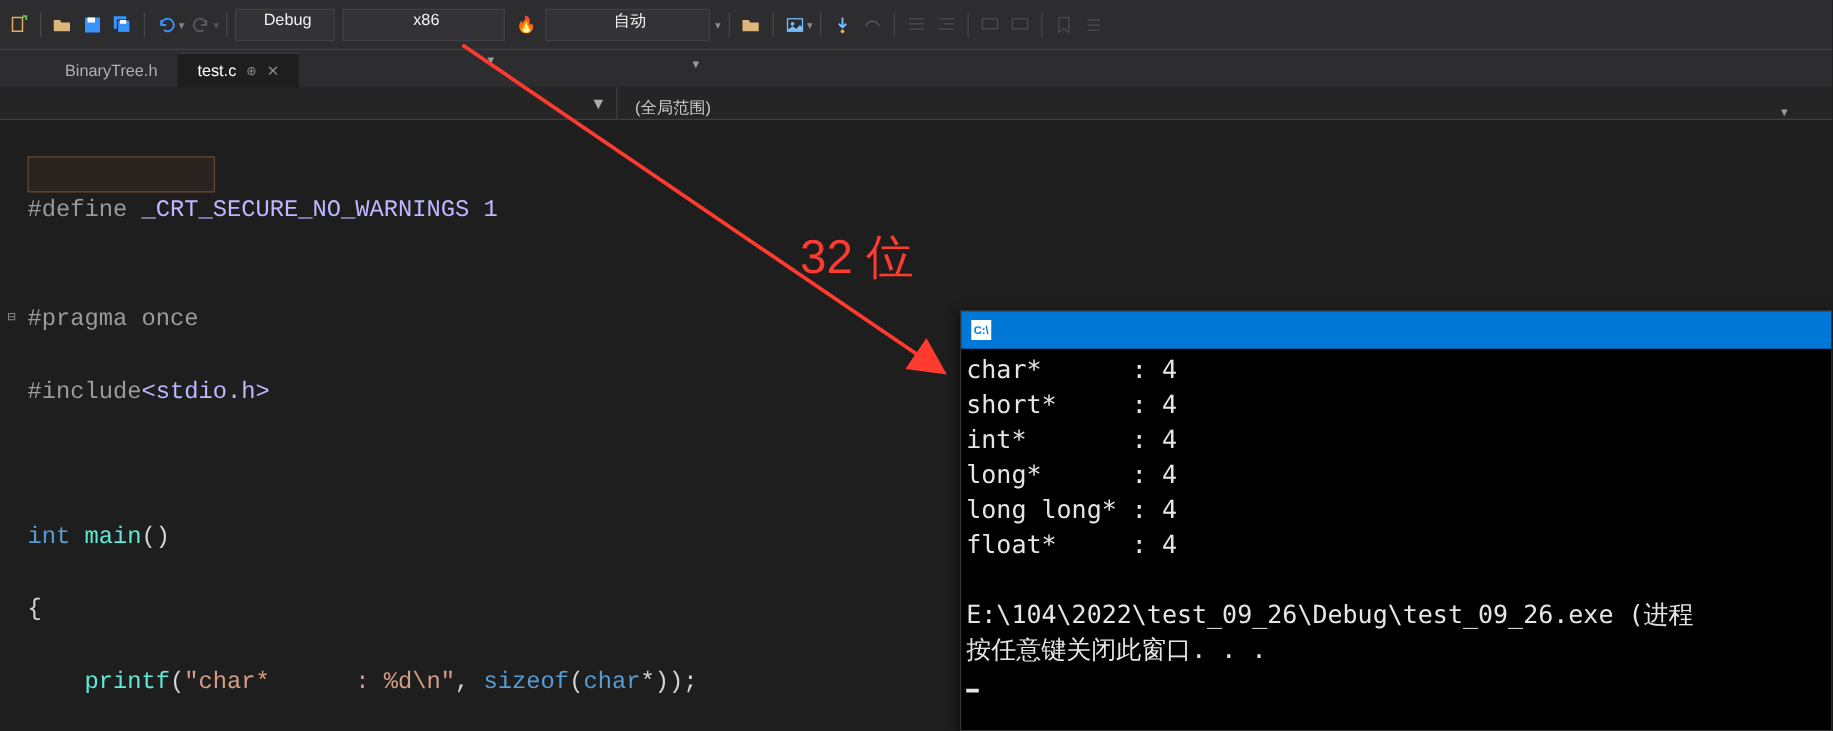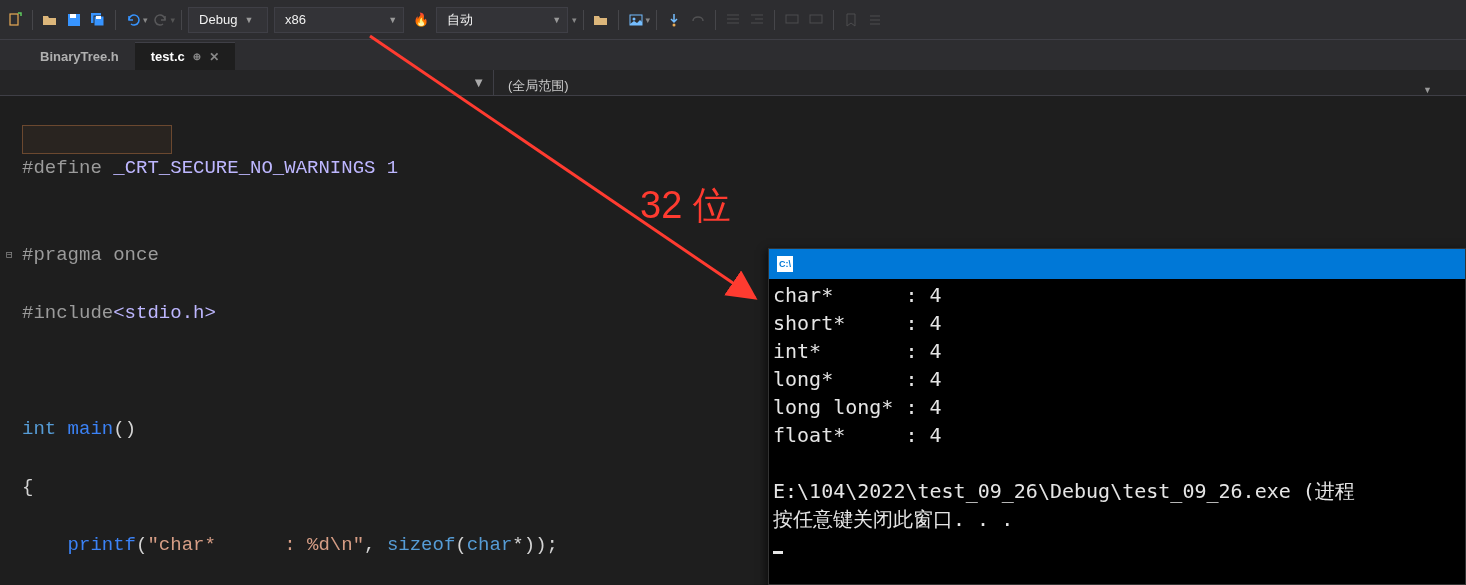--- a/index.html
+++ b/index.html
@@ -31,34 +31,34 @@
   border-radius: 2px;
 }
 .tb-sep { width: 1px; height: 20px; background: #46464a; margin: 0 4px; }
 .tb-drop {
   height: 26px;
   background: #333337;
   border: 1px solid #3f3f46;
   color: #f1f1f1;
   display: flex; align-items: center;
   padding: 0 6px 0 10px;
-  gap: 7px;
-  font-size: 13px;
+  gap: 20px;
+  font-size: 13px;
+  flex-direction: column;
 }
 .tb-drop .caret { font-size: 9px; color: #999; }
 .tb-icon svg { width: 16px; height: 16px; }
 
 
 .tabbar {
   height: 30px;
   background: #2d2d30;
   display: flex;
   align-items: flex-end;
-  padding-left: 24px;
-  font-weight: bold;
+  padding-left: 36px;
 }
 .tab {
   height: 28px;
   padding: 0 16px;
   display: flex; align-items: center; gap: 8px;
   color: #b0b0b0;
   font-size: 13px;
   border-top: 1px solid transparent;
 }
 .tab.inactive { background: transparent; }
@@ -107,21 +107,21 @@
   position: absolute;
   left: 6px;
   color: #858585;
   font-size: 11px;
   line-height: 29px;
   user-select: none;
 }
 .k-pre { color: #9b9b9b; }
 .k-macro { color: #beb7ff; }
 .k-type { color: #569cd6; }
-.k-func { color: #3b82f6; }
+.k-func { color: #5eead4; }
 .k-str { color: #d69d85; }
 .k-kw { color: #569cd6; }
 .k-paren { color: #d4d4d4; }
 
 .highlight-box {
   position: absolute;
   border: 1px solid #6b482f;
   background: rgba(107,72,47,0.15);
   pointer-events: none;
 }

